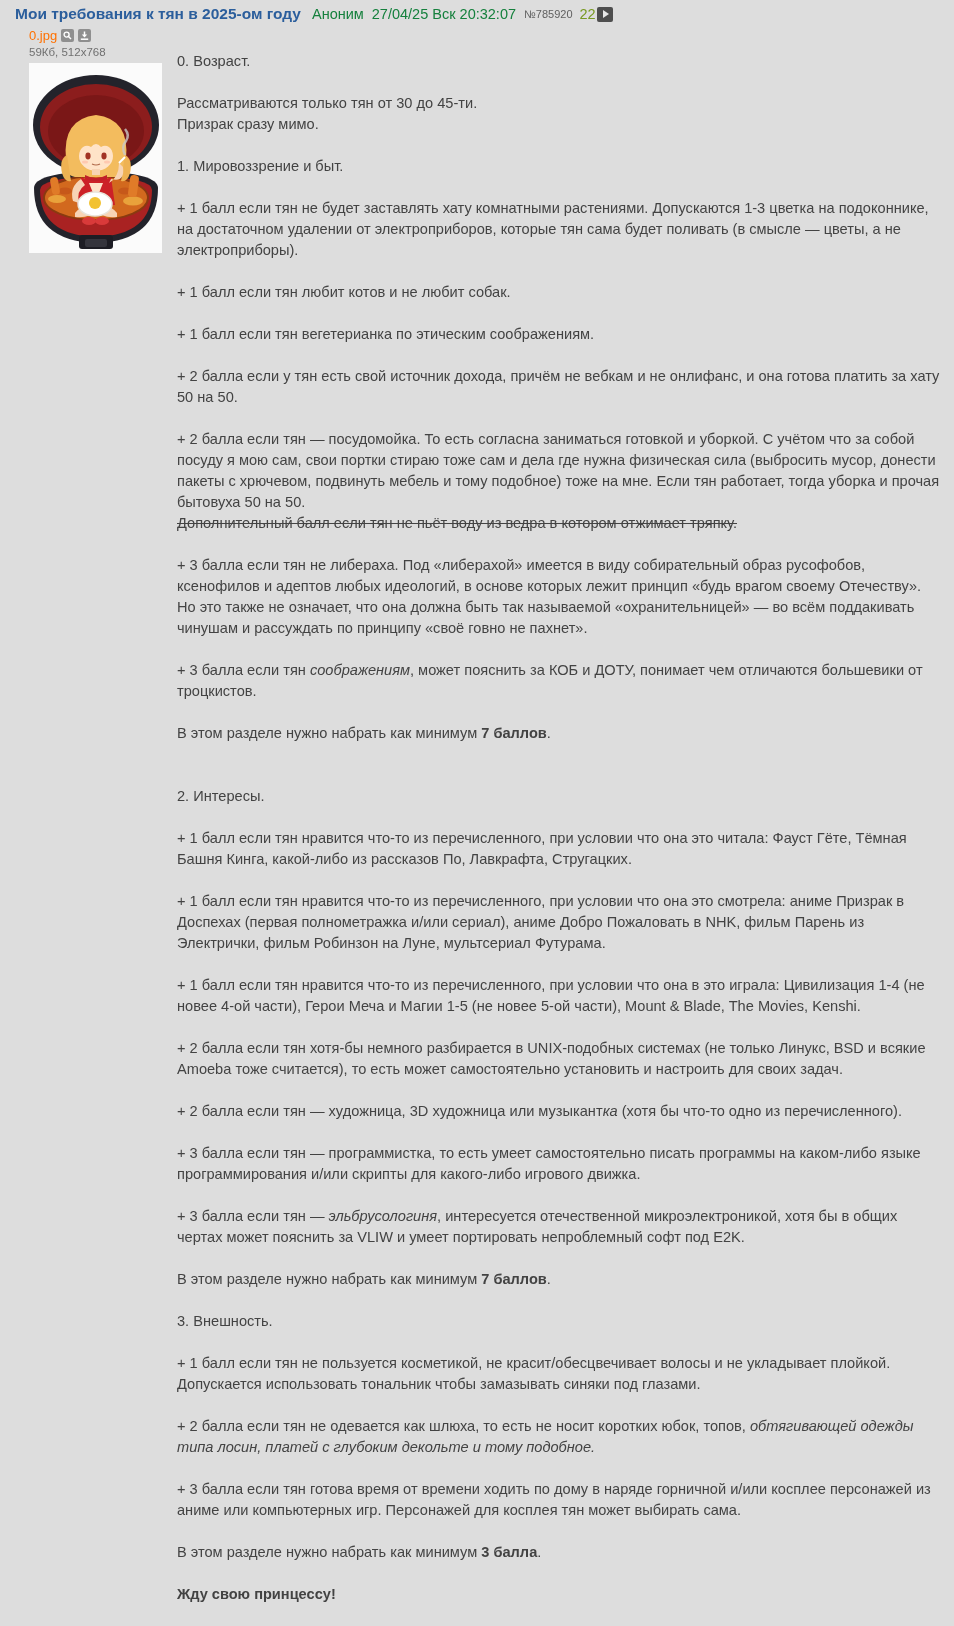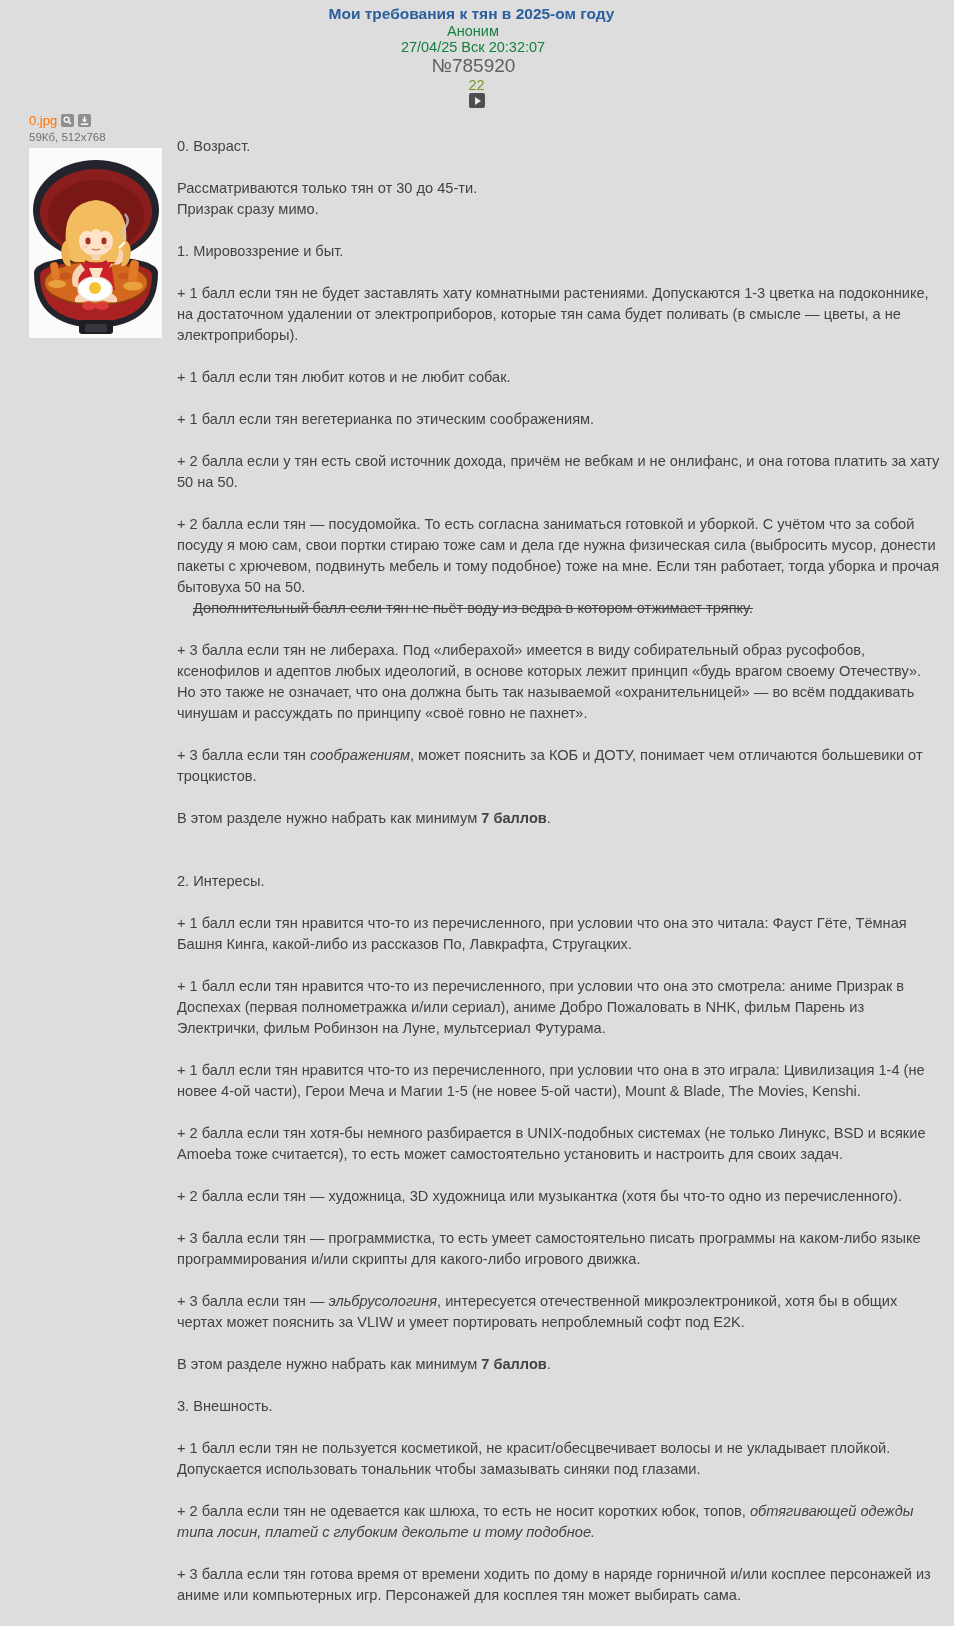--- a/index.html
+++ b/index.html
@@ -10,28 +10,27 @@
     color:#434343;
     overflow:hidden;
   }
   .thread { width:954px; }
 
   
   .post-header {
     display:flex; align-items:center;
     padding:5px 15px 0 15px;
     white-space:nowrap;
-    flex-direction:column;
   }
   .post-title {
     color:#2b5e9c; font-weight:bold; font-size:15.5px;
     margin-right:11px;
   }
   .post-meta { color:#15803d; font-size:14.5px; margin-right:8px; }
-  .post-num  { color:#5f5f5f; font-size:19px; margin-right:7px; }
+  .post-num  { color:#5f5f5f; font-size:11px; margin-right:7px; }
   .reply-count { color:#789922; font-size:14.5px; margin-right:1px; }
   .expand-btn {
     width:16px; height:15px; background:#4e4e4e; border-radius:2px;
     display:inline-flex; align-items:center; justify-content:center;
     cursor:pointer;
   }
   .expand-btn .tri {
     width:0; height:0;
     border-top:4px solid transparent;
     border-bottom:4px solid transparent;
@@ -51,21 +50,21 @@
     display:inline-flex; align-items:center; justify-content:center; cursor:pointer;
   }
   .file-meta { color:#707070; font-size:11.5px; padding:3px 0 5px 0; }
   .thumb { width:133px; height:190px; display:block; cursor:pointer; }
 
   
   .body-col p.para { margin:0 0 21px 0; font-size:14.6px; line-height:21px; }
   .body-col p.spacer { height:21px; margin:0; }
   .it { font-style:italic; }
   .bd { font-weight:bold; }
-  .st { text-decoration:line-through;margin-left:16px; }
+  .st { text-decoration:line-through; }
 </style>
 </head>
 <body>
 
 <div class="thread">
 
   <div class="post-header">
     <span class="post-title">Мои требования к тян в 2025-ом году</span>
     <span class="post-meta">Аноним</span>
     <span class="post-meta">27/04/25 Вск 20:32:07</span>

